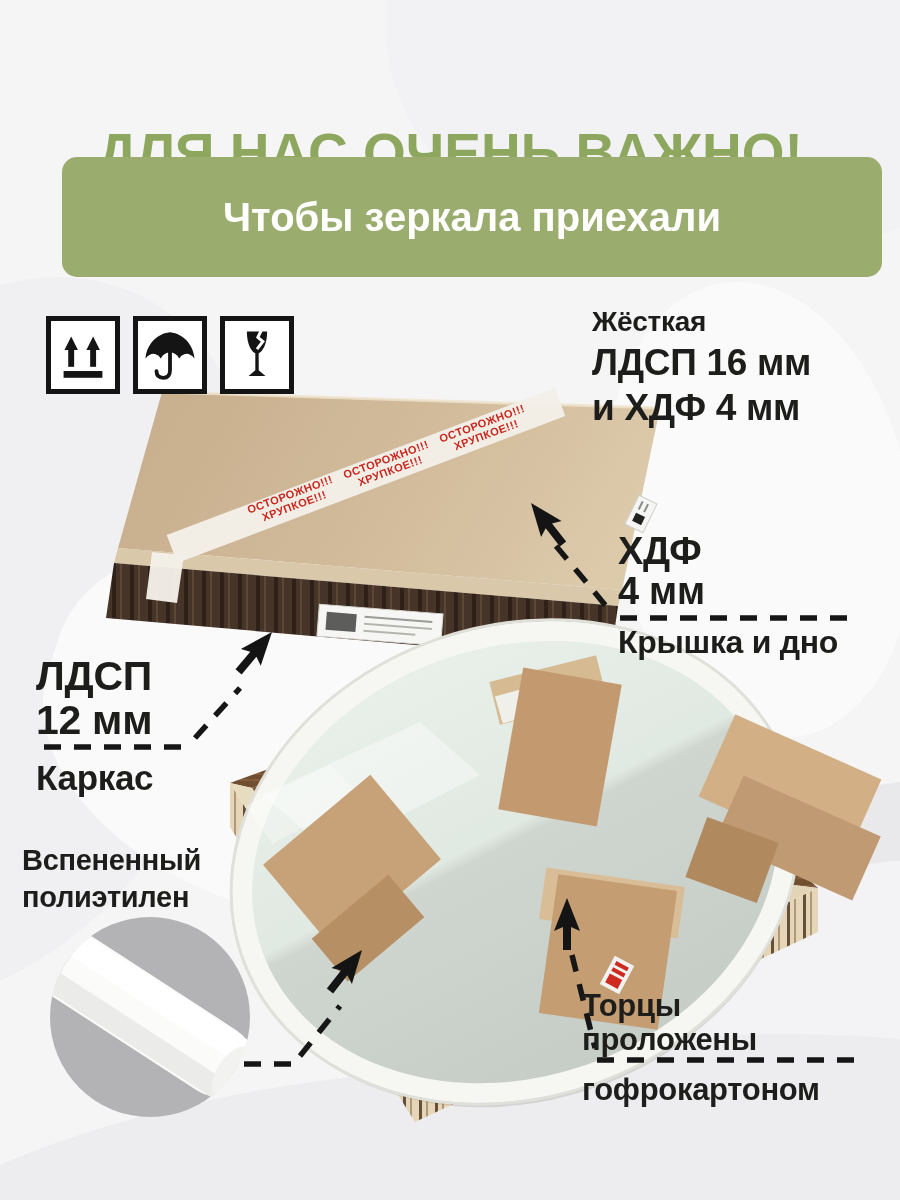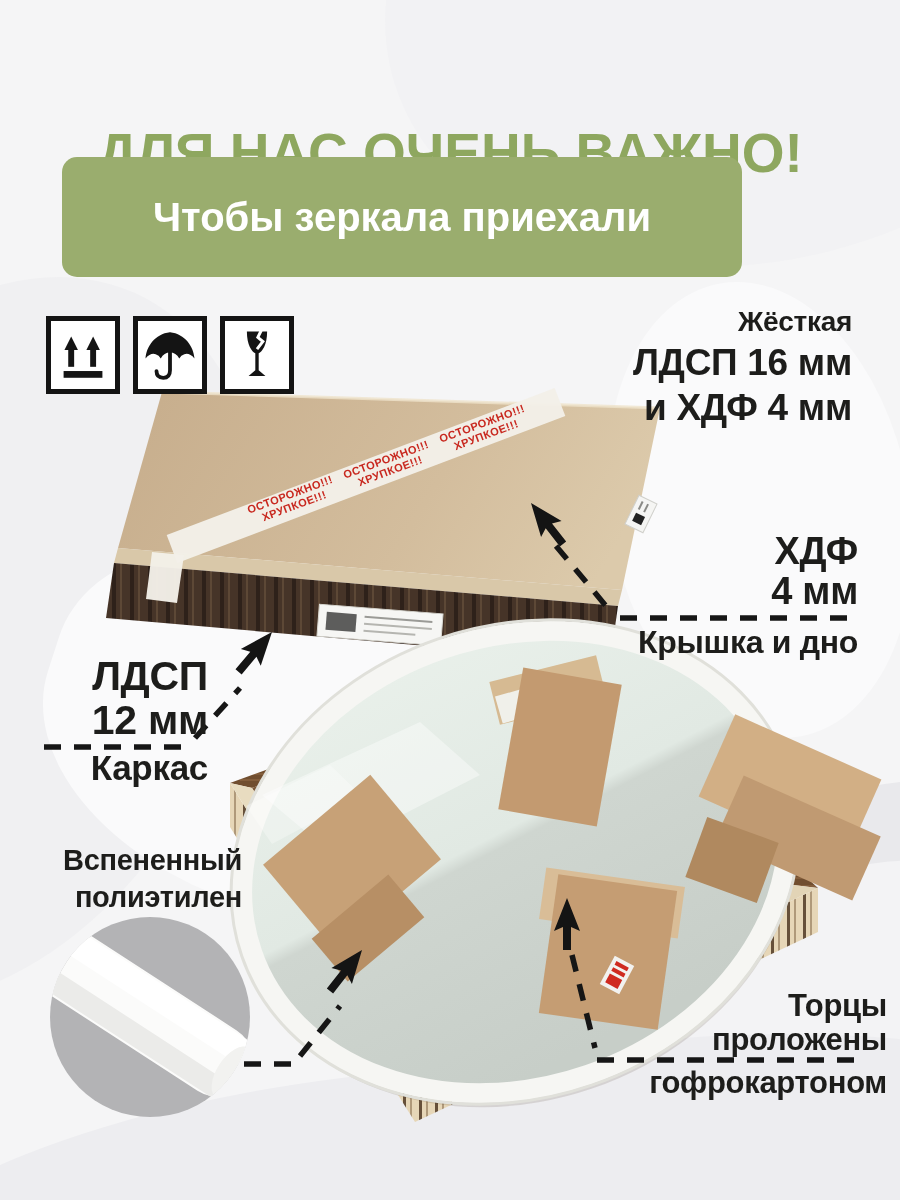--- a/index.html
+++ b/index.html
@@ -16,48 +16,48 @@
   .sh-e { left:610px; top:280px; width:300px; height:460px; background:#fafafb; transform:rotate(-10deg); }
   .sh-f { left:-150px; top:1060px; width:1300px; height:420px; background:#ededf0; transform:rotate(-7deg); border-radius:40%; }
   .sh-g { left:40px; top:560px; width:560px; height:360px; background:#fafafb; transform:rotate(18deg); border-radius:45%; }
 
   .title {
     position:absolute; top:84px; left:0; width:100%; text-align:center;
     font-size:55px; font-weight:800; letter-spacing:0px;
     color:var(--c-green_title,#8ea75f);
   }
   .banner {
-    position:absolute; left:62px; top:157px; width:680px; height:120px;
+    position:absolute; left:62px; top:157px; width:820px; height:120px;
     background:var(--c-green_banner,#9aad6e); border-radius:15px;
     display:flex; flex-direction:column; align-items:center; justify-content:center; gap:5px;
     color:var(--c-banner_text,#ffffff); font-weight:700;
   }
   .banner div { font-size:40px; line-height:44px; }
 
   .icons { position:absolute; left:46px; top:316px; display:flex; gap:13px; }
   .icon-box {
     width:64px; height:68px; background:#ffffff; border:5px solid #141414;
     display:flex; align-items:center; justify-content:center;
   }
 
   .scene { position:absolute; left:0; top:0; }
 
-  .lbl { position:absolute; text-align:right; font-weight:700; color:var(--c-label_text,#1d1d1b); letter-spacing:-0.3px; }
+  .lbl { position:absolute; text-align:left; font-weight:700; color:var(--c-label_text,#1d1d1b); letter-spacing:-0.3px; }
   .rigid { left:592px; top:303px; width:260px; }
   .rigid .r-sm { font-size:28px; line-height:37px; }
   .rigid .r-lg { font-size:37px; line-height:45px; }
   .hdf { left:618px; top:531px; width:240px; }
   .hdf .h-num { font-size:38px; line-height:40px; }
   .hdf .h-cap { font-size:32px; line-height:36px; margin-top:13px; }
   .ldsp { left:36px; top:654px; width:172px; }
   .ldsp .l-num { font-size:41px; line-height:44px; }
-  .ldsp .l-cap { font-size:35px; line-height:38px; margin-top:7px; }
+  .ldsp .l-cap { font-size:35px; line-height:38px; margin-top:17px; }
   .foam-lbl { left:22px; top:842px; width:220px; font-size:29px; line-height:37px; }
   .edges { left:582px; top:989px; width:305px; font-size:31px; line-height:34px; }
-  .edges .e-last { margin-top:9px; }
+  .edges .e-last { margin-top:16px; }
 </style>
 </head>
 <body>
 
 <div class="poster">
 
   <div class="shape sh-b"></div>
   <div class="shape sh-a"></div>
   <div class="shape sh-c"></div>
   <div class="shape sh-d"></div>

